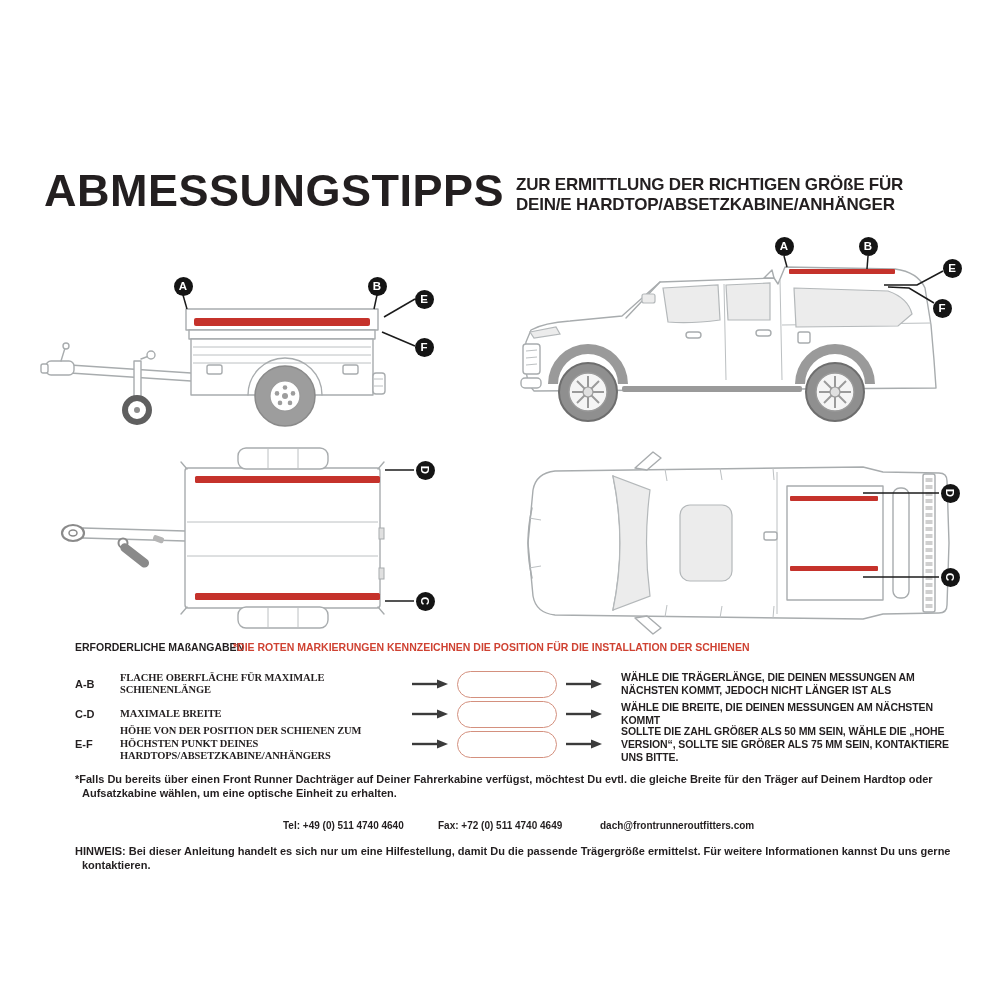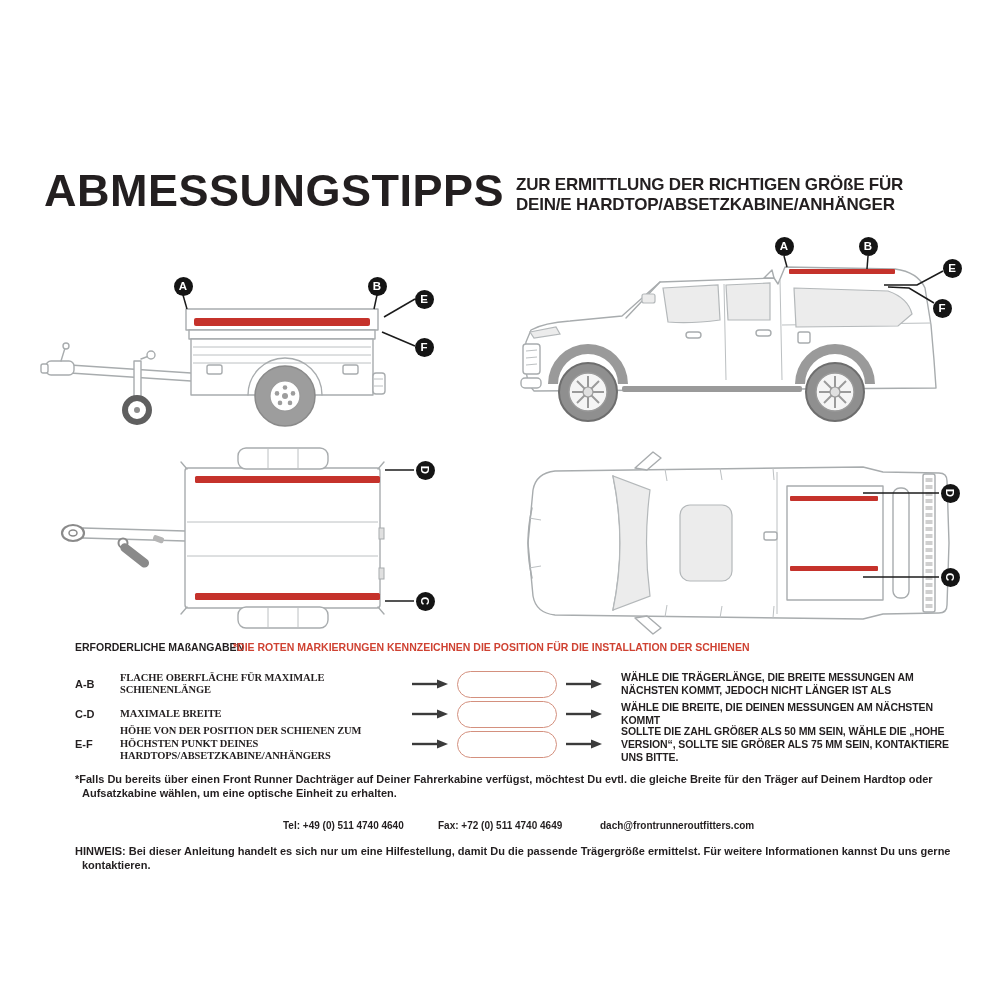--- a/index.html
+++ b/index.html
@@ -251,21 +251,21 @@
           <path d="M26,1.5 L37,6 L26,10.5 Z"></path>
         </svg>
       </div>
     <div class="pill"></div>
     <div class="acol">
         <svg class="arrow" width="38" height="12" viewBox="0 0 38 12">
           <line x1="1" y1="6" x2="27" y2="6"></line>
           <path d="M26,1.5 L37,6 L26,10.5 Z"></path>
         </svg>
       </div>
-    <div class="mresult">WÄHLE DIE TRÄGERLÄNGE, DIE BREITE MESSUNGEN AM NÄCHSTEN KOMMT, JEDOCH NICHT LÄNGER IST ALS</div>
+    <div class="mresult">WÄHLE DIE TRÄGERLÄNGE, DIE DEINEN MESSUNGEN AM NÄCHSTEN KOMMT, JEDOCH NICHT LÄNGER IST ALS</div>
   </div>
 
   <div class="mrow" style="top:698px;height:32px">
     <div class="mrange">C-D</div>
     <div class="mdesc">MAXIMALE BREITE</div>
     <div class="acol">
         <svg class="arrow" width="38" height="12" viewBox="0 0 38 12">
           <line x1="1" y1="6" x2="27" y2="6"></line>
           <path d="M26,1.5 L37,6 L26,10.5 Z"></path>
         </svg>

